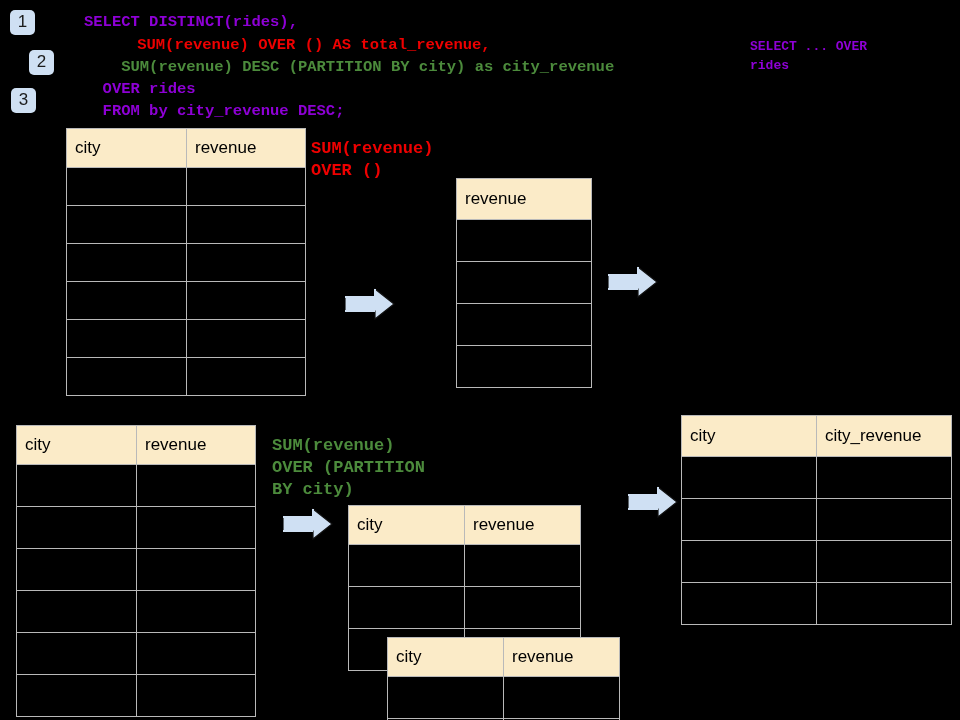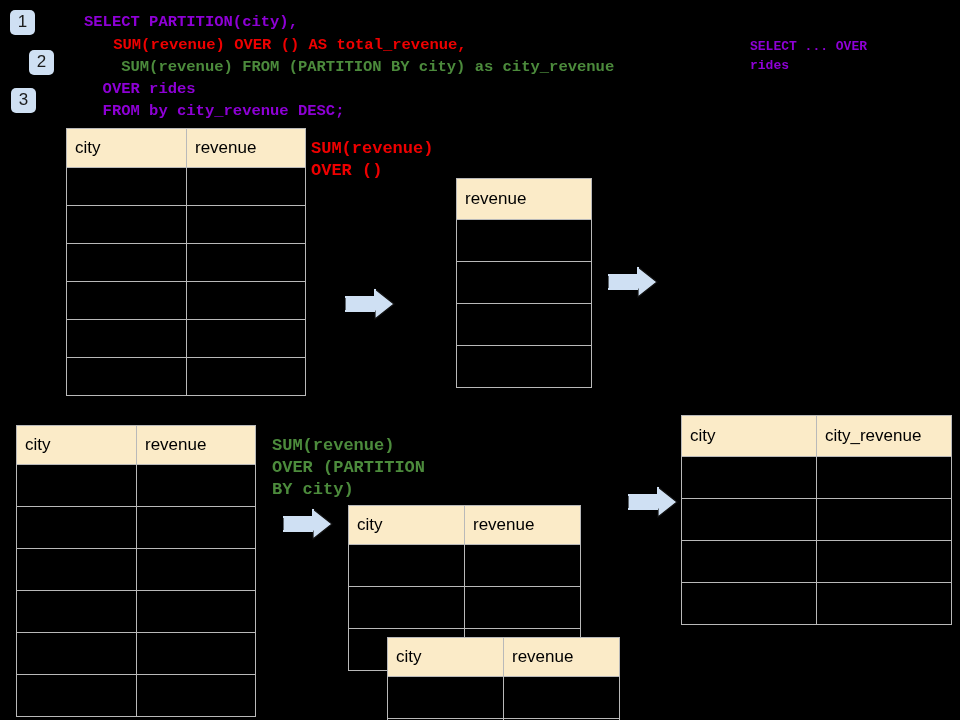--- a/index.html
+++ b/index.html
@@ -38,23 +38,23 @@
   
   .arrow{position:absolute;}
 </style>
 </head>
 <body>
 
 <div class="badge" style="left:10px;top:10px;">1</div>
 <div class="badge" style="left:29px;top:50px;">2</div>
 <div class="badge" style="left:11px;top:88px;">3</div>
 
-<div class="code c-purple" style="left:84px;top:11px;">SELECT PARTITION(city),</div>
-<div class="code c-red" style="left:76px;top:34px;">    SUM(revenue) OVER () AS total_revenue,</div>
-<div class="code c-green" style="left:84px;top:56px;">    SUM(revenue) FROM (PARTITION BY city) as city_revenue</div>
+<div class="code c-purple" style="left:84px;top:11px;">SELECT DISTINCT(rides),</div>
+<div class="code c-red" style="left:100px;top:34px;">    SUM(revenue) OVER () AS total_revenue,</div>
+<div class="code c-green" style="left:84px;top:56px;">    SUM(revenue) DESC (PARTITION BY city) as city_revenue</div>
 <div class="code c-purple" style="left:84px;top:78px;">  OVER rides</div>
 <div class="code c-purple" style="left:84px;top:100px;">  FROM by city_revenue DESC;</div>
 
 <div class="sidenote" style="left:750px;top:37px;">SELECT ... OVER
 rides</div>
 
 <div class="annot c-red" style="left:311px;top:138px;">SUM(revenue)
 OVER ()</div>
 <div class="annot c-green" style="left:272px;top:435px;">SUM(revenue)
 OVER (PARTITION

